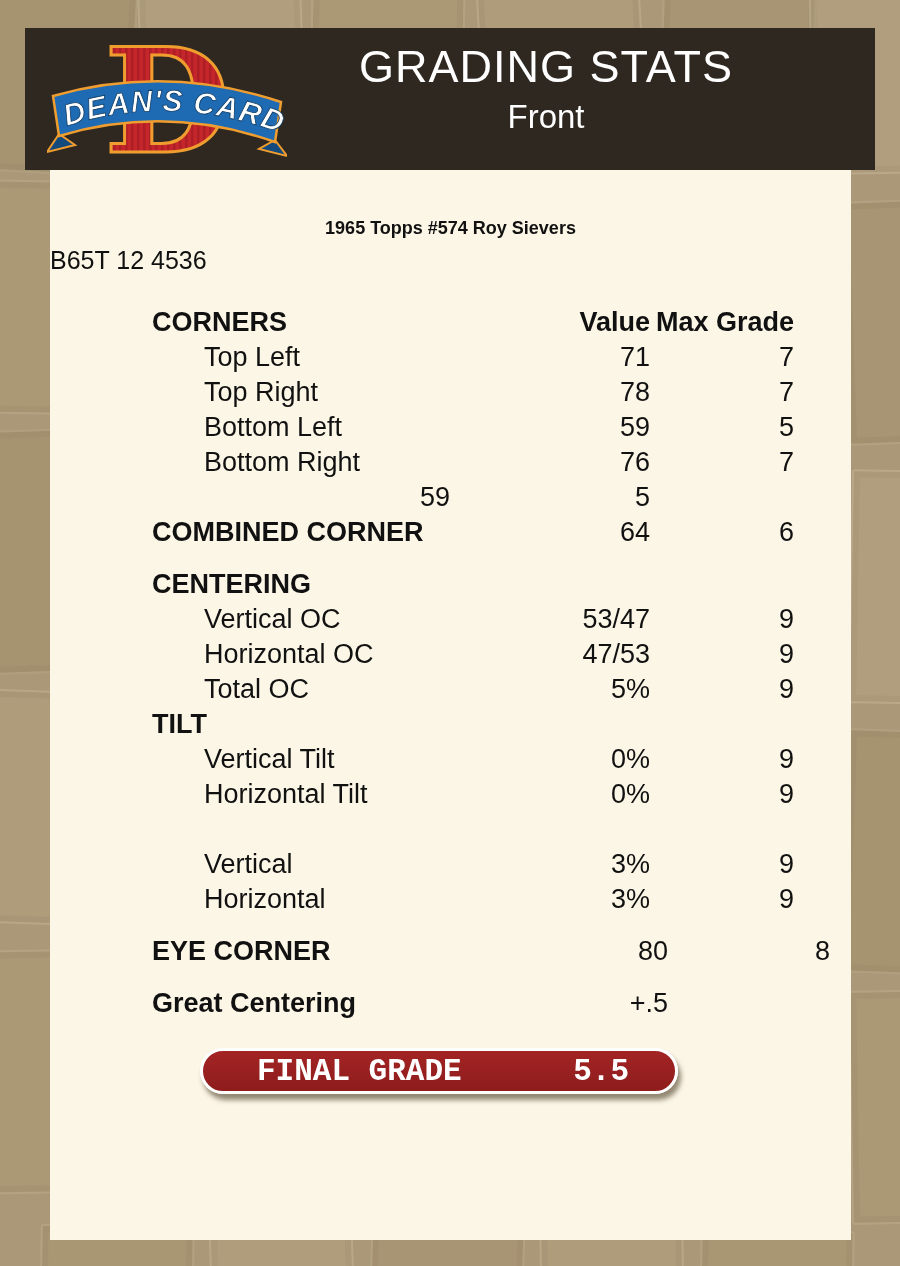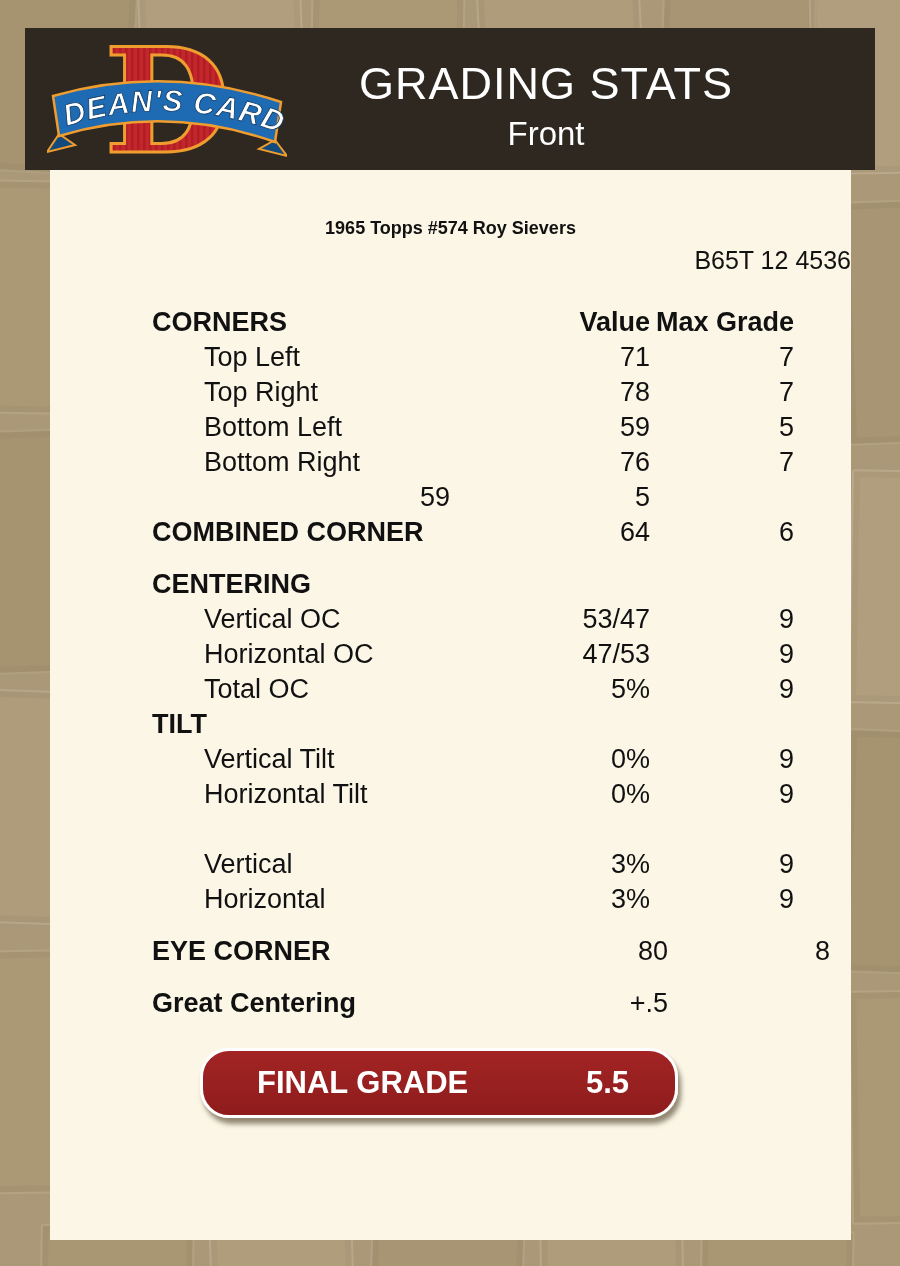--- a/index.html
+++ b/index.html
@@ -18,58 +18,58 @@
     border:2px solid rgba(250,245,230,0.22);
     box-shadow: inset 0 0 0 6px rgba(90,70,45,0.10);
   }
 
   
   .header {
     position:absolute; left:25px; top:28px; width:850px; height:142px;
     background:#2F2821; z-index:2; display:flex; align-items:flex-start;
   }
   .logo { margin:4px 0 0 22px; flex:0 0 auto; }
-  .header-titles { flex:1 1 auto; text-align:center; padding-right:70px; margin-top:30px; }
+  .header-titles { flex:1 1 auto; text-align:center; padding-right:70px; margin-top:13px; }
   .header-title { font-size:45px; line-height:52px; color:#ffffff; letter-spacing:1px; white-space:nowrap; }
   .header-subtitle { font-size:33px; line-height:40px; margin-top:4px; color:#ffffff; }
 
   
   .panel {
     position:absolute; left:50px; top:170px; width:801px; height:1070px;
     background:#FBF6E6; z-index:1;
   }
   .card-name  { margin-top:42px; font-size:18px; line-height:32px; font-weight:bold; text-align:center; }
-  .card-serial{ font-size:25px; line-height:32px; text-align:right; }
+  .card-serial{ font-size:25px; line-height:32px; text-align:left; }
 
   
   .grade-table { margin-top:29px; }
   .row {
     display:grid;
     grid-template-columns:298px 200px 144px;
     padding-left:102px;
     height:35px; line-height:35px;
     font-size:27px;
   }
   .row .label { text-align:left; white-space:nowrap; }
   .row .value, .row .max { text-align:right; white-space:nowrap; }
   .row.head .label, .row.head .value, .row.head .max { font-weight:bold; }
   .row.bold .label { font-weight:bold; }
   .row.indent .label { padding-left:52px; }
   .row.gap { margin-top:17px;gap:18px; }
   .row.size-row .value { transform:translateX(-56px); }
 
   
   .final-grade {
-    margin:27px 16px 0 150px; width:478px; height:70px; box-sizing:border-box;
+    margin:27px 16px 0 150px; width:478px; height:46px; box-sizing:border-box;
     background:linear-gradient(#a32424,#8e1c1c);
     border:3px solid #ffffff; border-radius:29px;
     box-shadow:3px 6px 5px rgba(140,130,110,0.95);
     display:flex; align-items:center; justify-content:space-between;
     padding:0 46px 0 54px;
-    color:#ffffff; font-weight:bold; font-size:31px;
+    color:#ffffff; font-weight:bold; font-size:31px;font-family:Liberation Mono, monospace;
   }
 </style>
 </head>
 <body>
 
 <div class="bg">
   <div class="bg-card" style="left:-20px;top:-30px;width:150px;height:200px;background:#a2906b;transform:rotate(3deg);"></div>
   <div class="bg-card" style="left:140px;top:-40px;width:160px;height:220px;background:#b6a483;transform:rotate(-2deg);"></div>
   <div class="bg-card" style="left:310px;top:-25px;width:150px;height:200px;background:#ab9873;transform:rotate(1deg);"></div>
   <div class="bg-card" style="left:480px;top:-35px;width:160px;height:210px;background:#b2a07f;transform:rotate(-3deg);"></div>

